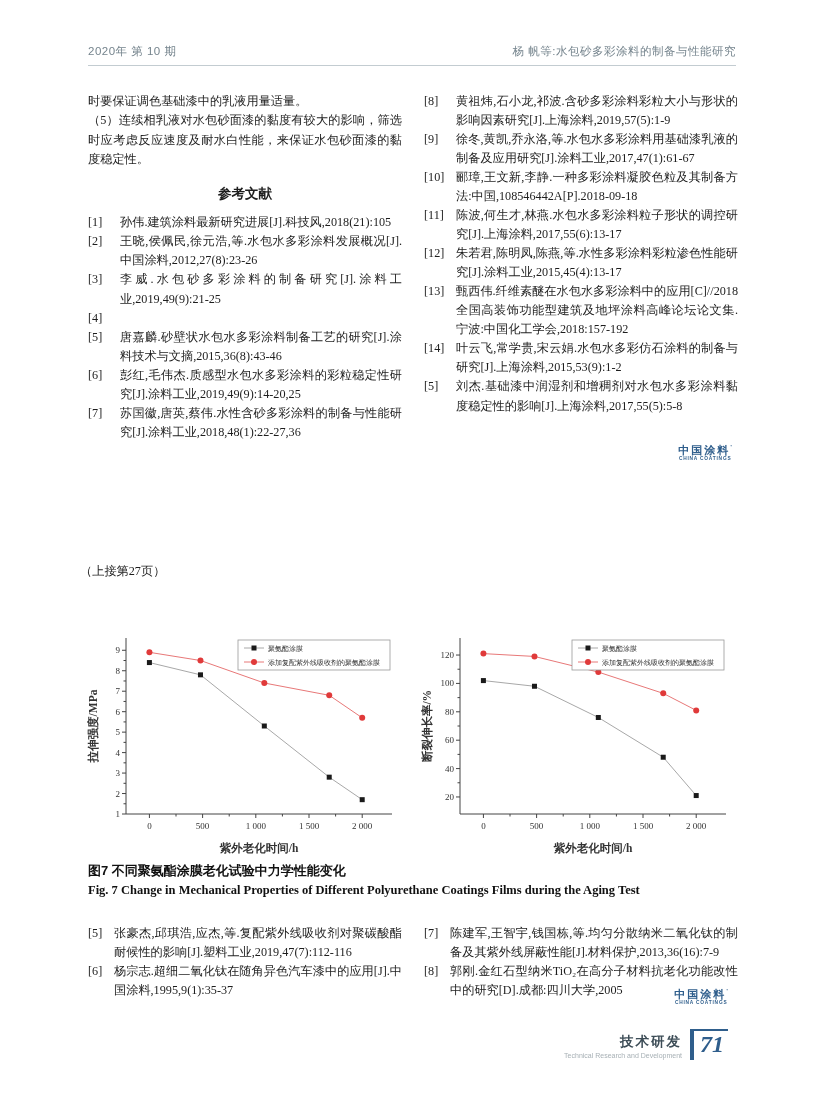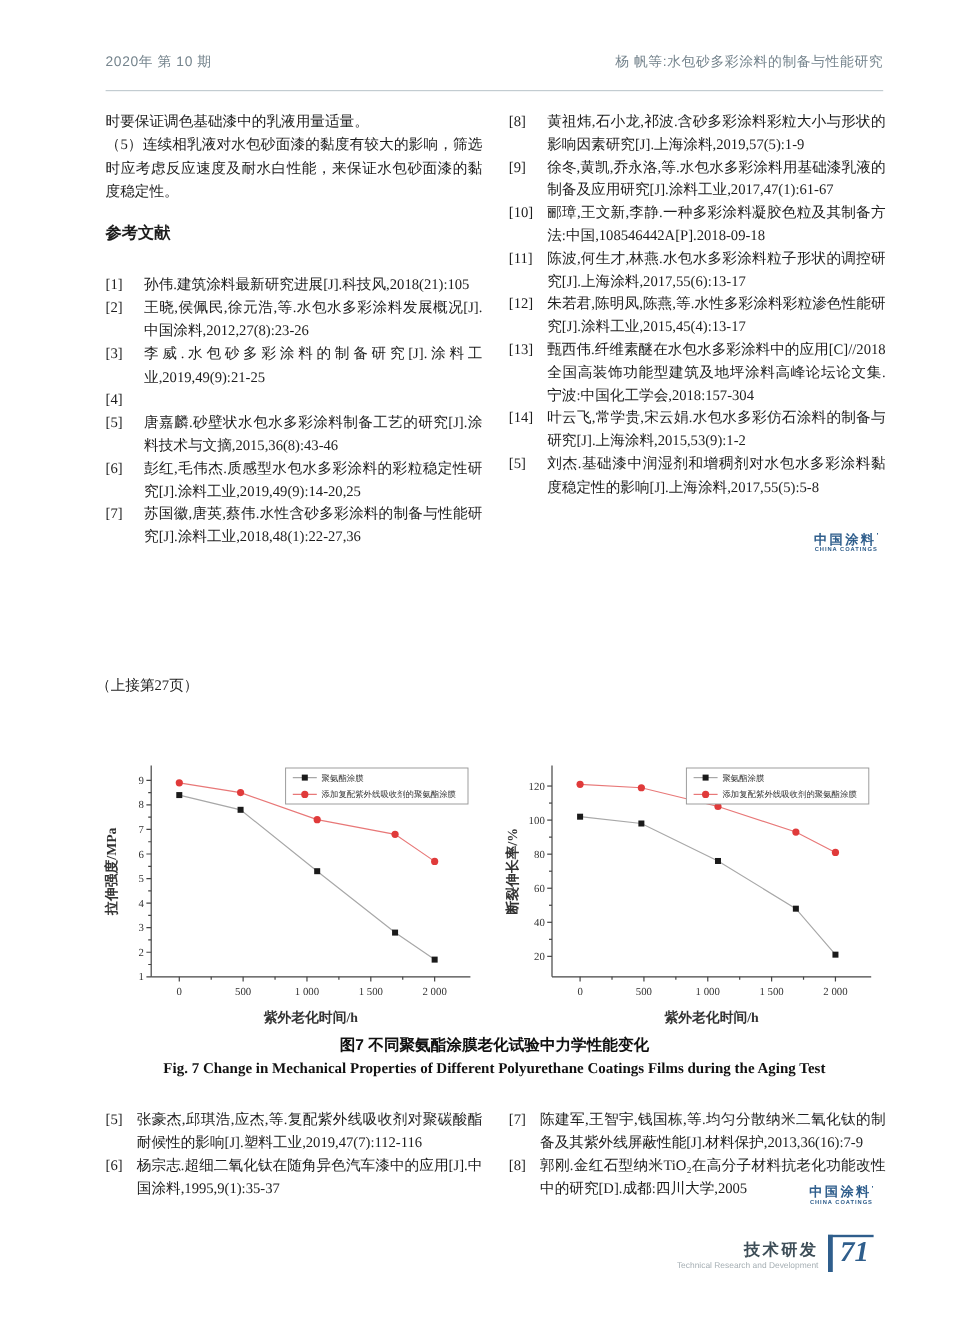--- a/index.html
+++ b/index.html
@@ -8,48 +8,48 @@
     position:relative; width:816px; height:1099px; background:#ffffff;
     font-family:"Liberation Serif","DejaVu Serif",serif; color:#1d1d1d;
     overflow:hidden;
   }
   
   .header {
     position:absolute; top:44px; left:88px; width:648px;
     display:flex; justify-content:space-between; align-items:flex-end;
     font-family:"Liberation Sans","DejaVu Sans",sans-serif;
     font-size:11.5px; color:#75848d; letter-spacing:.5px;
-    padding-bottom:16px; border-bottom:1px solid #c3ccd1;
+    padding-bottom:6px; border-bottom:1px solid #c3ccd1;
   }
   
   .cols { position:absolute; left:88px; top:92px; width:650px; display:flex; gap:22px; }
   .col { width:314px; font-size:12.2px; line-height:1.58; text-align:justify; }
   .para { text-indent:0; }
-  .refs-heading { text-align:left; font-weight:bold; font-size:13.5px; margin:14px 0 24px 0;
+  .refs-heading { text-align:center; font-weight:bold; font-size:13.5px; margin:14px 0 9px 0;
     font-family:"Liberation Sans","DejaVu Sans",sans-serif; }
   .ref { display:flex; line-height:1.56; }
   .ref .num { flex:0 0 32px; }
   .ref .txt { flex:1; text-align:justify; }
   .ref.tight .num { flex:0 0 26px; }
   
   .logo { text-align:center; display:inline-block;
     font-family:"Liberation Sans","DejaVu Sans",sans-serif; color:#2f5e8c; }
   .logo .cn { font-size:11px; font-weight:bold; letter-spacing:2px; line-height:1.1; }
   .logo .tm { font-size:6px; vertical-align:super; letter-spacing:0; }
   .logo .en { font-size:4.8px; font-weight:bold; letter-spacing:.8px; line-height:1.2; }
   .logo-top { position:absolute; right:84px; top:444px; }
   .logo-bottom { position:absolute; right:88px; top:988px; }
   
   .continuation { position:absolute; left:80px; top:563px; font-size:12.2px; }
   
   .charts { position:absolute; left:86px; top:628px; width:652px;
     display:flex; justify-content:space-between; }
   .chart-svg text { font-family:"Liberation Serif","DejaVu Serif",serif; fill:#333; }
   
-  .caption { position:absolute; left:88px; top:862px; width:648px; text-align:center; }
+  .caption { position:absolute; left:88px; top:862px; width:648px; }
   .caption .cn { font-family:"Liberation Sans","DejaVu Sans",sans-serif;
     font-weight:bold; font-size:13px; color:#111; }
   .caption .en { font-weight:bold; font-size:12.5px; margin-top:3px; color:#111; }
   
   .cols-bottom { position:absolute; left:88px; top:924px; width:650px; display:flex; gap:22px; }
   
   .footer { position:absolute; top:1029px; right:88px; display:flex; align-items:flex-start; }
   .footer .labels { text-align:right; margin-right:8px; padding-top:4px; }
   .footer .cn { font-family:"Liberation Sans","DejaVu Sans",sans-serif;
     font-weight:bold; font-size:13.5px; color:#3d4d57; letter-spacing:2px; }
@@ -135,21 +135,21 @@
             <span class="txt">陈波,何生才,林燕.水包水多彩涂料粒子形状的调控研究[J].上海涂料,2017,55(6):13-17</span>
           </div>
 
           <div class="ref">
             <span class="num">[12]</span>
             <span class="txt">朱若君,陈明凤,陈燕,等.水性多彩涂料彩粒渗色性能研究[J].涂料工业,2015,45(4):13-17</span>
           </div>
 
           <div class="ref">
             <span class="num">[13]</span>
-            <span class="txt">甄西伟.纤维素醚在水包水多彩涂料中的应用[C]//2018全国高装饰功能型建筑及地坪涂料高峰论坛论文集.宁波:中国化工学会,2018:157-304</span>
+            <span class="txt">甄西伟.纤维素醚在水包水多彩涂料中的应用[C]//2018全国高装饰功能型建筑及地坪涂料高峰论坛论文集.宁波:中国化工学会,2018:157-192</span>
           </div>
 
           <div class="ref">
             <span class="num">[14]</span>
             <span class="txt">叶云飞,常学贵,宋云娟.水包水多彩仿石涂料的制备与研究[J].上海涂料,2015,53(9):1-2</span>
           </div>
 
           <div class="ref">
             <span class="num">[5]</span>
             <span class="txt">刘杰.基础漆中润湿剂和增稠剂对水包水多彩涂料黏度稳定性的影响[J].上海涂料,2017,55(5):5-8</span>

